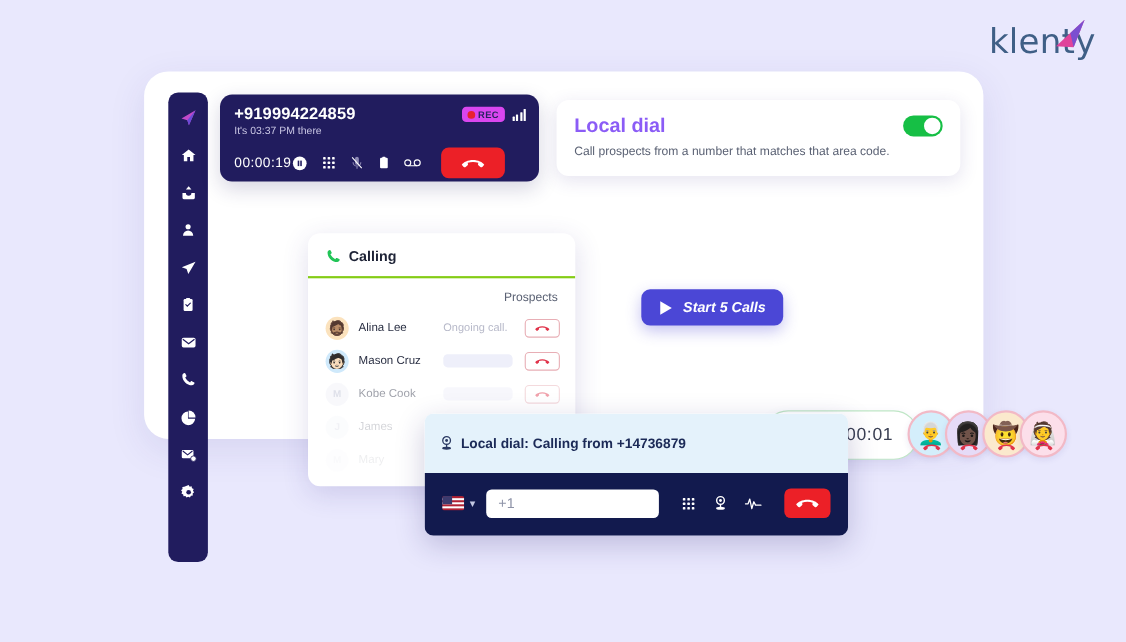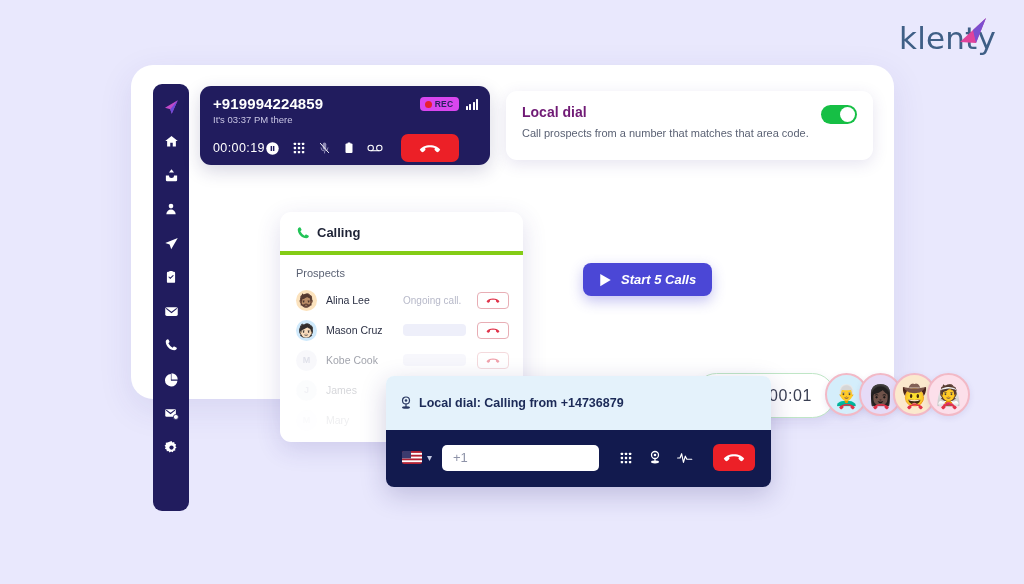--- a/index.html
+++ b/index.html
@@ -66,36 +66,36 @@
   }
 
   
   .localdial {
     position: absolute; left: 375px; top: 26px;
     width: 367px; height: 69px;
     background: #fff; border-radius: 11px;
     box-shadow: 0 4px 16px rgba(60,50,140,.13);
     padding: 13px 16px; display: flex; align-items: flex-start; justify-content: space-between;
   }
-  .ld-title { font-size: 14px; font-weight: 700; color: #701a75; }
+  .ld-title { font-size: 18px; font-weight: 700; color: #8b5cf6; }
   .ld-desc { font-size: 11px; color: #5b6274; margin-top: 7px; }
   .toggle { width: 36px; height: 19px; border-radius: 11px; background: #16bf45; position: relative; cursor: pointer; flex: 0 0 auto; margin-top: 1px; }
   .toggle i { position: absolute; right: 2px; top: 2px; width: 15px; height: 15px; border-radius: 50%; background: #fff; }
 
   
   .calling {
     position: absolute; left: 149px; top: 147px;
     width: 243px; height: 230px;
     background: #fff; border-radius: 11px;
     box-shadow: 0 7px 24px rgba(60,50,140,.16);
     overflow: hidden;
   }
-  .calling-head { display: flex; align-items: center; gap: 7px; padding: 13px 16px 11px; border-bottom: 4px solid #84cc16; }
+  .calling-head { display: flex; align-items: center; gap: 7px; padding: 13px 16px 11px; border-bottom: 2px solid #84cc16; }
   .calling-head span { font-size: 13px; font-weight: 700; color: #1e2336; }
-  .prospects-label { font-size: 11px; color: #5b6274; padding: 12px 16px 6px; }
+  .prospects-label { font-size: 11px; color: #5b6274; padding: 12px 16px 6px; text-align: right; }
   .prow { display: flex; align-items: center; gap: 9px; padding: 4px 14px 4px 16px; height: 30px; }
   .av { width: 21px; height: 21px; border-radius: 50%; flex: 0 0 auto; display: flex; align-items: center; justify-content: center; font-size: 9px; color: #b9bcd0; font-weight: 600; overflow: hidden; }
   .pname { font-size: 10.5px; font-weight: 400; color: #2b3044; width: 68px; }
   .pstatus { font-size: 10px; color: #b7b9c9; }
   .pbar { height: 12px; border-radius: 4px; background: #eeeffa; }
   .mini-hangup {
     width: 32px; height: 17px; border: 1px solid #e8aeb5; border-radius: 4px;
     background: #fff; display: flex; align-items: center; justify-content: center;
     margin-left: auto; cursor: pointer;
   }

